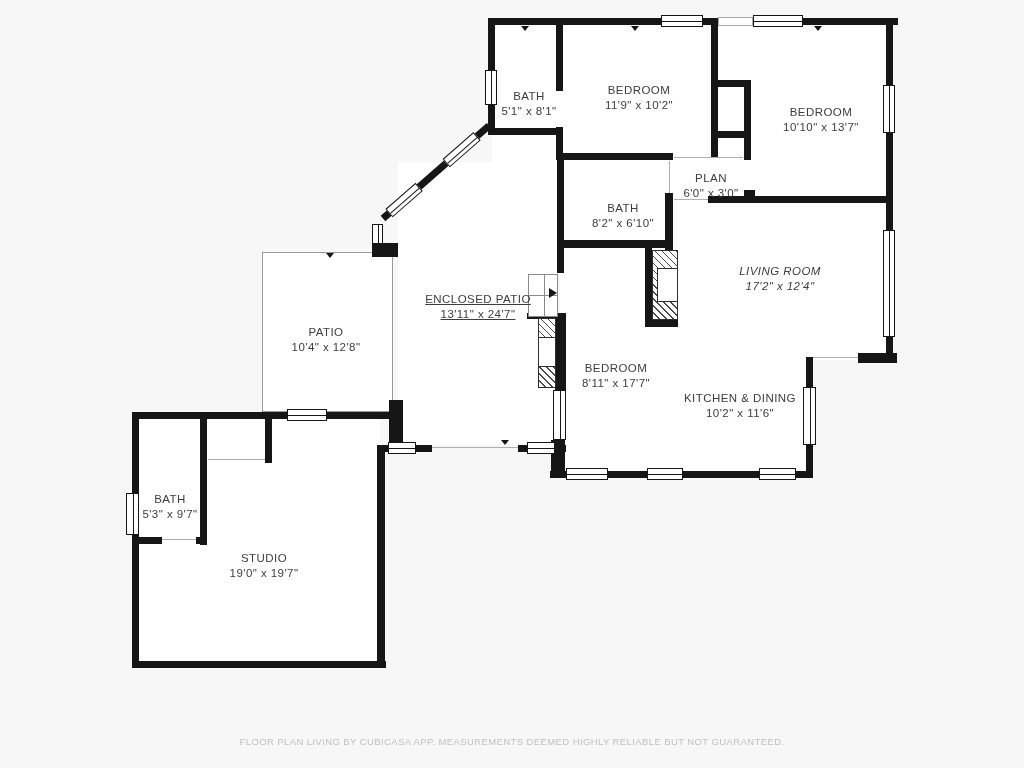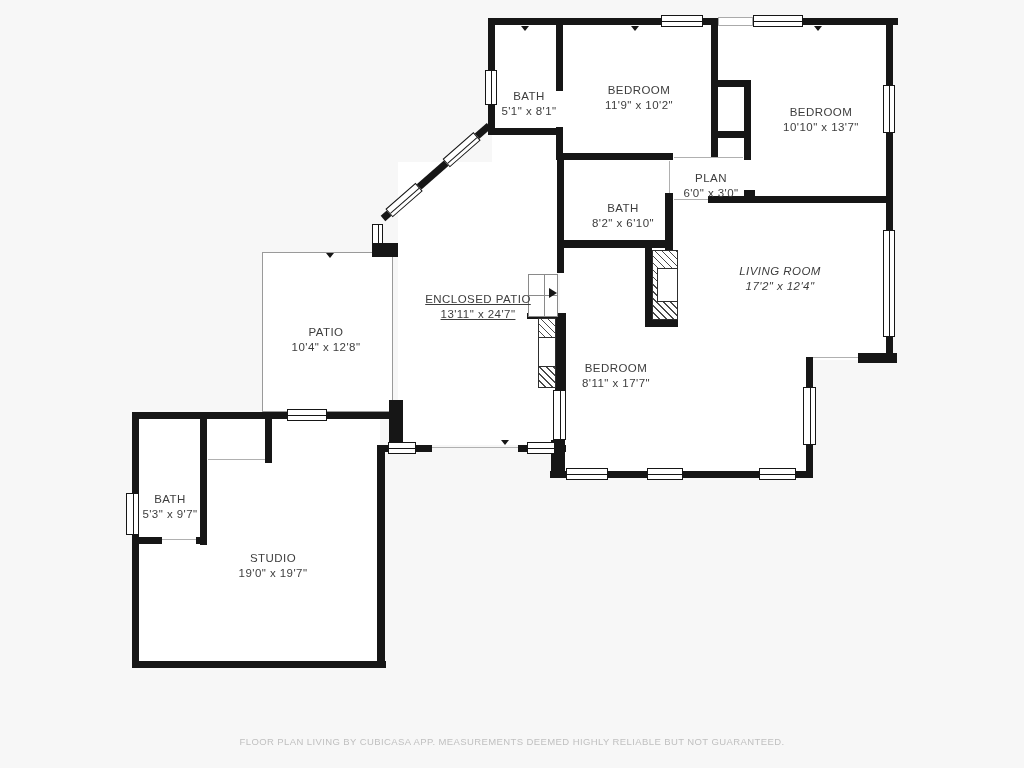--- a/index.html
+++ b/index.html
@@ -152,24 +152,28 @@
     <span>13'11" x 24'7"</span>
   </div>
   <div class="label" style="left:326px;top:340px;">
     <span>PATIO</span>
     <span>10'4" x 12'8"</span>
   </div>
   <div class="label" style="left:616px;top:376px;">
     <span>BEDROOM</span>
     <span>8'11" x 17'7"</span>
   </div>
+  <div class="label" style="left:740px;top:406px;">
+    <span>KITCHEN &amp; DINING</span>
+    <span>10'2" x 11'6"</span>
+  </div>
   <div class="label" style="left:170px;top:507px;">
     <span>BATH</span>
     <span>5'3" x 9'7"</span>
   </div>
-  <div class="label" style="left:273px;top:566px;">
+  <div class="label" style="left:264px;top:566px;">
     <span>STUDIO</span>
     <span>19'0" x 19'7"</span>
   </div>
 
   <div class="footer">FLOOR PLAN LIVING BY CUBICASA APP. MEASUREMENTS DEEMED HIGHLY RELIABLE BUT NOT GUARANTEED.</div>
 
 </div>
 
 </body></html>

